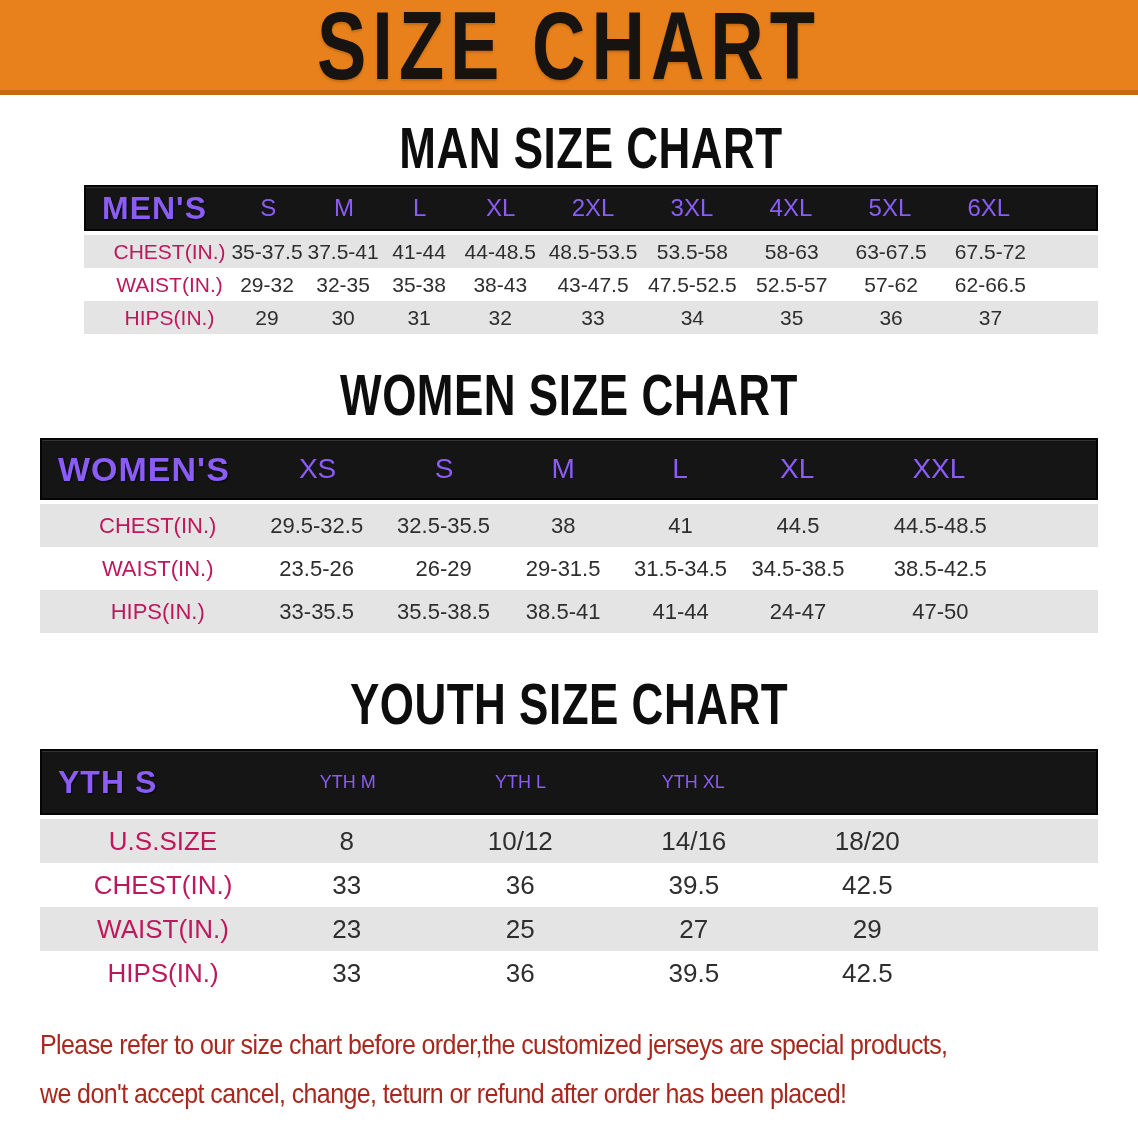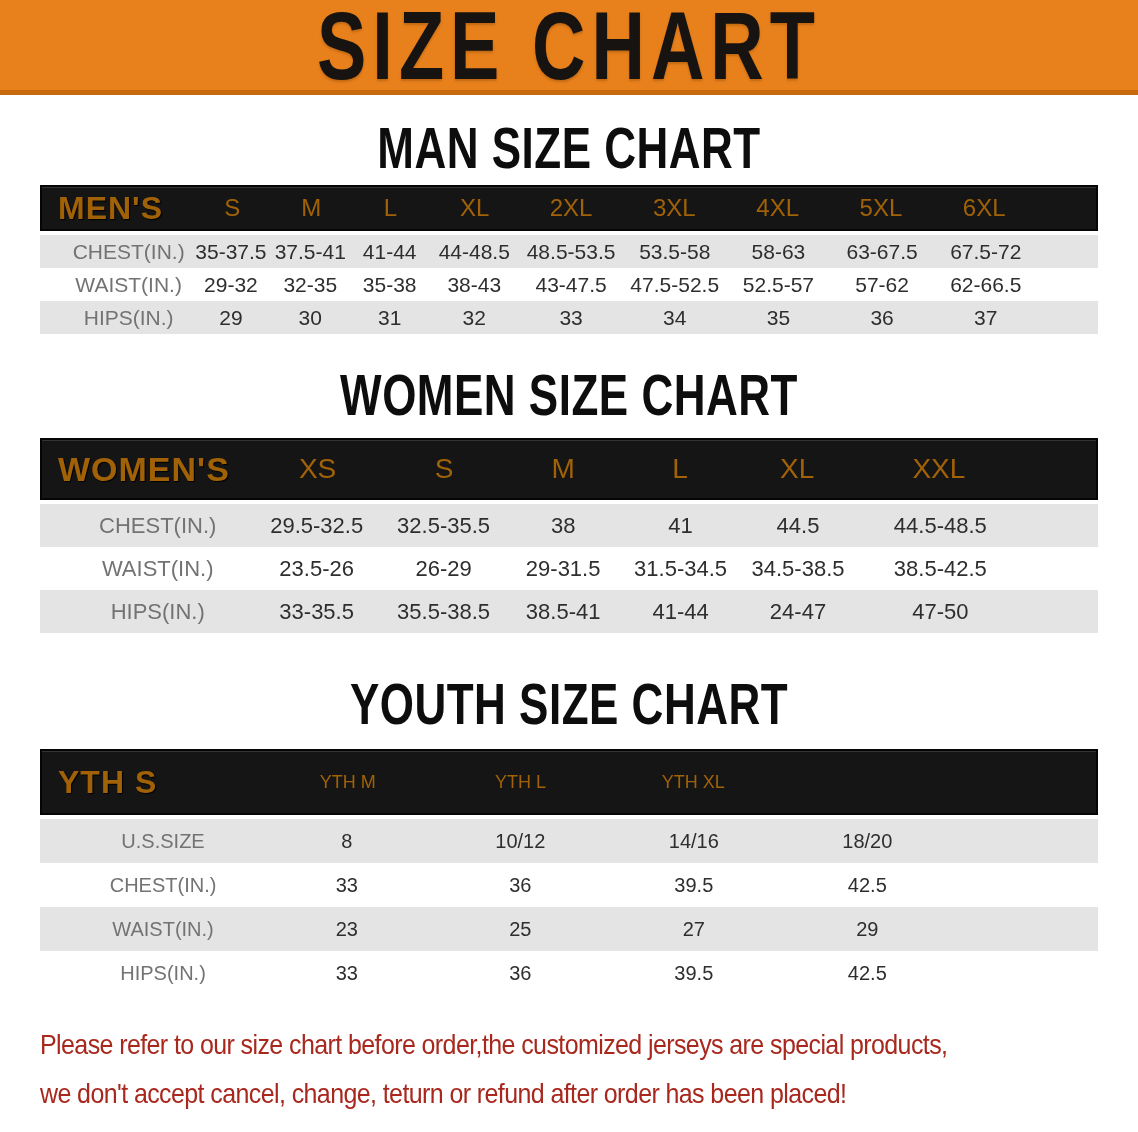--- a/index.html
+++ b/index.html
@@ -29,35 +29,35 @@
   }
 
   
   .table { margin-left:40px; margin-right:40px; }
   .trow { display:flex; align-items:center; }
   .cell {
     display:flex; align-items:center; justify-content:center;
     flex-grow:0; flex-shrink:0; white-space:nowrap;
   }
   .thead {
-    background:#151515; color:#a16207;
+    background:#151515; color:#8b5cf6;
     border:2px solid #050505; box-shadow:0 1px 0 #333 inset;
   }
   .thead .cell:first-child {
     justify-content:flex-start; padding-left:16px;
     font-weight:bold; letter-spacing:1px; text-shadow:1px 1px 1px #000;
   }
   .tbody { margin-top:4px; }
   .tbody .trow:nth-child(odd)  { background:#e4e4e4; }
   .tbody .trow:nth-child(even) { background:#ffffff; }
   .tbody .cell { color:#2e2e2e; }
-  .tbody .cell:first-child { color:#737373;padding-left:26px; }
-
-  
-  .s0 { margin-top:28px; }
+  .tbody .cell:first-child { color:#be185d;padding-left:26px; }
+
+  
+  .s0 { margin-top:28px;margin-left:44px; }
   .s0 .table { margin-top:12px; }
   .s0 .thead { height:46px; }
   .s0 .thead .cell { font-size:24px; }
   .s0 .thead .cell:first-child { font-size:32px; }
   .s0 .tbody .trow { height:33px; font-size:21px; }
   .s0 .cell:nth-child(1) { flex-basis:14.3%; }
   .s0 .cell:nth-child(2), .s0 .cell:nth-child(3), .s0 .cell:nth-child(4) { flex-basis:7.5%; }
   .s0 .cell:nth-child(5) { flex-basis:8.5%; }
   .s0 .cell:nth-child(6), .s0 .cell:nth-child(7), .s0 .cell:nth-child(8),
   .s0 .cell:nth-child(9), .s0 .cell:nth-child(10) { flex-basis:9.8%; }
@@ -76,21 +76,21 @@
   .s1 .cell:nth-child(5) { flex-basis:10.9%; }
   .s1 .cell:nth-child(6) { flex-basis:11.3%; }
   .s1 .cell:nth-child(7) { flex-basis:15.6%; }
 
   
   .s2 { margin-top:46px; }
   .s2 .table { margin-top:20px; }
   .s2 .thead { height:66px; }
   .s2 .thead .cell { font-size:18px; }
   .s2 .thead .cell:first-child { font-size:32px; }
-  .s2 .tbody .trow { height:44px; font-size:20px; }
+  .s2 .tbody .trow { height:44px; font-size:26px; }
   .s2 .cell:nth-child(1) { flex-basis:20.8%; }
   .s2 .cell:nth-child(2), .s2 .cell:nth-child(3),
   .s2 .cell:nth-child(4), .s2 .cell:nth-child(5) { flex-basis:16.4%; }
 
   
   .footer {
     margin:24px 30px 0 40px; color:#a8281e;
     font-size:25px; letter-spacing:-0.6px; line-height:44px;
     transform:scaleY(1.12); transform-origin:0 0;
   }

